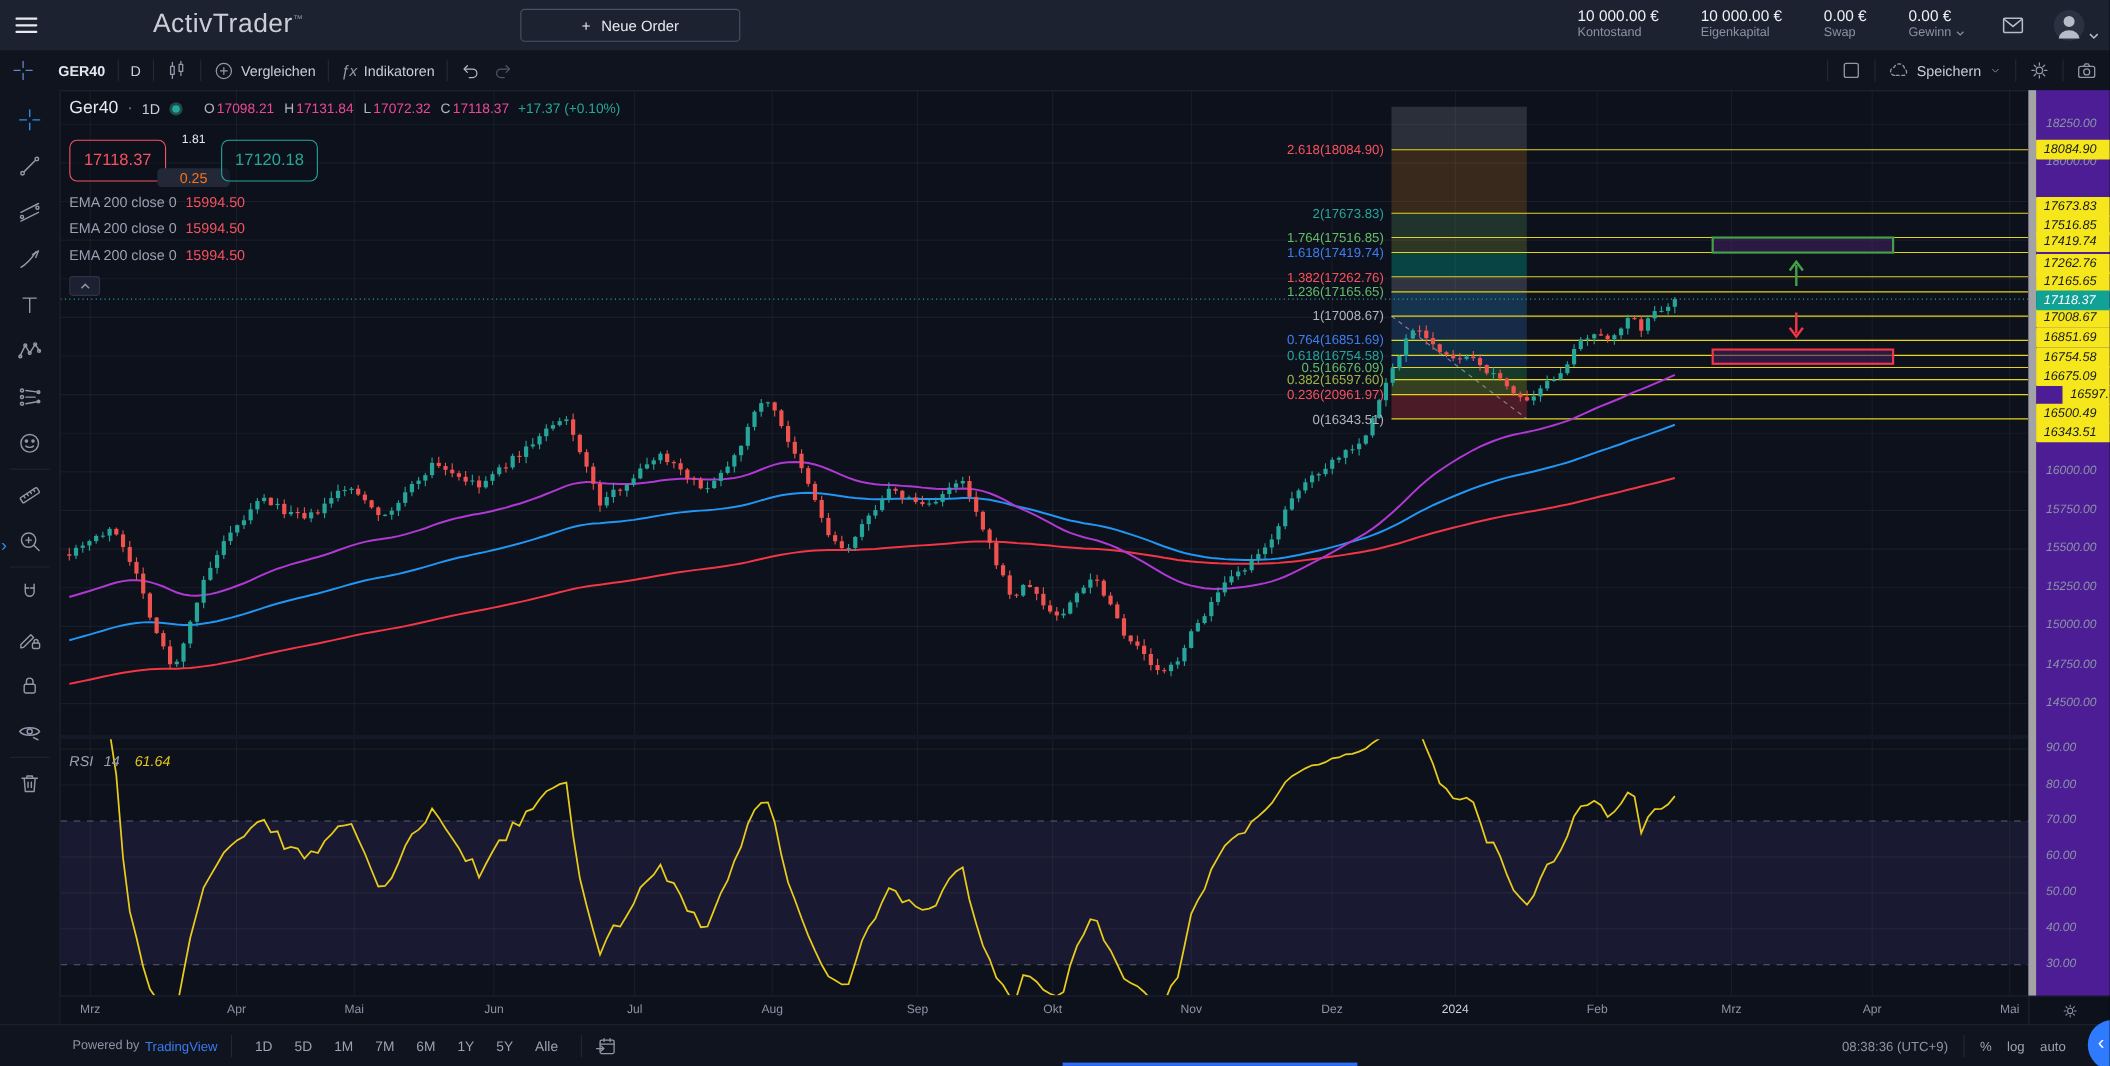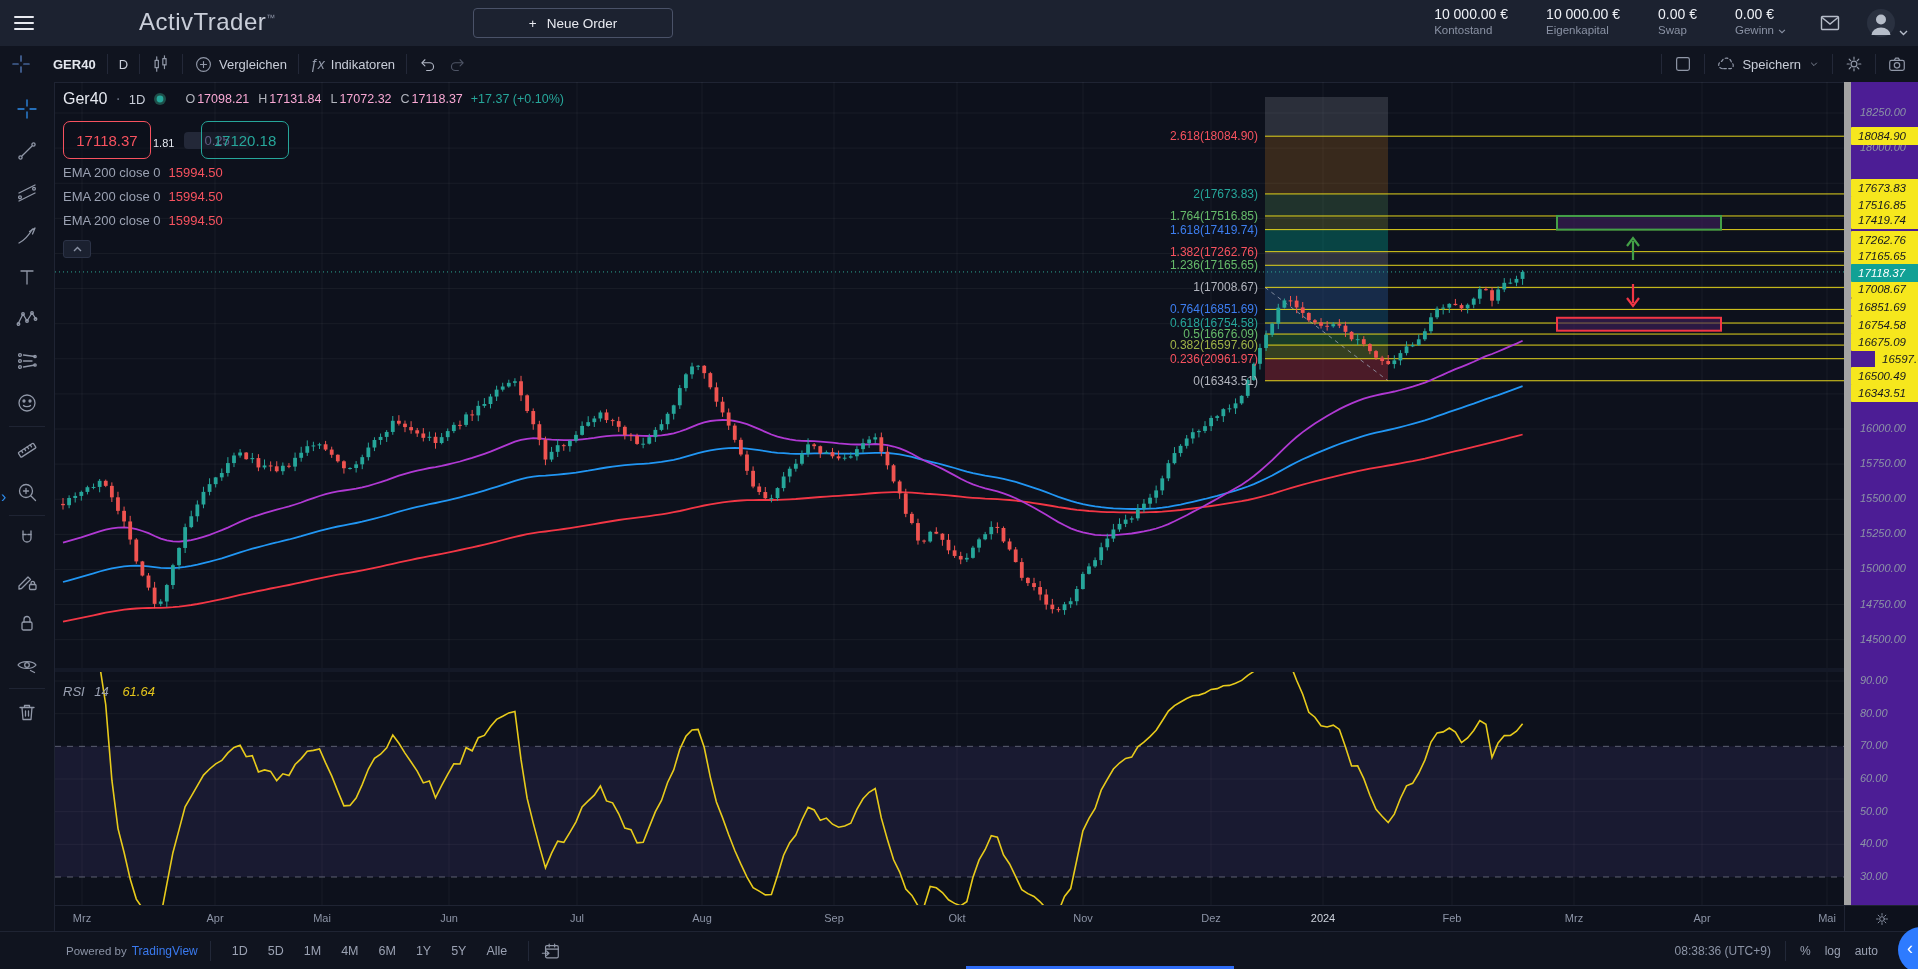--- a/index.html
+++ b/index.html
@@ -36,30 +36,30 @@
   
   #pricesvg{position:absolute;left:55px;top:82px;}
   #rsisvg{position:absolute;left:55px;top:672px;}
   .panediv{position:absolute;left:55px;top:668px;width:1789px;height:4px;background:#141927;}
   
   .legend{position:absolute;left:63px;top:90px;z-index:5;}
   .lrow1{display:flex;align-items:center;gap:8px;font-size:16px;color:#e6e9f0;}
   .lsep{color:#6b7283;}
   .ohlc{display:flex;gap:9px;font-size:12.5px;margin-left:10px;align-items:center;}
   .ohlc .k{color:#b2b5be;}
-  .ohlc .v{color:#f9a8d4;margin-left:2px;}
+  .ohlc .v{color:#ec4899;margin-left:2px;}
   .chg{color:#26a69a;font-size:12.5px;}
   .lrow2{display:flex;align-items:center;margin-top:13px;gap:2px;}
   .pricebtn{width:86px;height:36px;border-radius:7px;display:flex;align-items:center;justify-content:center;
             font-size:15px;background:rgba(13,17,28,.55);cursor:pointer;}
   .bid{border:1px solid #f7525f;color:#f7525f;}
   .ask{border:1px solid #26a69a;color:#26a69a;}
-  .spread{width:46px;display:flex;flex-direction:row;align-items:flex-end;gap:10px;}
+  .spread{width:46px;display:flex;flex-direction:column;align-items:center;gap:20px;}
   .spread .st{font-size:11px;color:#e6e9f0;}
-  .spread .sb{font-size:13px;color:#c4b5fd;background:#232838;border-radius:4px;padding:1px 20px;}
+  .spread .sb{font-size:13px;color:#f97316;background:#232838;border-radius:4px;padding:1px 20px;}
   .emarow{margin-top:6px;height:18px;font-size:13px;color:#9aa1b2;}
   .emarow .val{margin-left:8px;}
   .chip{margin-top:9px;width:26px;height:16px;border:1px solid #2c3347;background:#1b2130;border-radius:3px;
         display:flex;align-items:center;justify-content:center;color:#8a92a4;cursor:pointer;}
   .rsileg{position:absolute;left:63px;top:684px;font-size:13px;color:#9aa1b2;z-index:5;font-style:italic;}
   .rsileg .val{color:#e3c51c;margin-left:10px;}
   
   .fiblabel{position:absolute;right:660px;font-size:12px;transform:translateY(-50%);z-index:4;}
   
   .paxis{position:absolute;left:1844px;top:82px;width:74px;height:823px;border-left:7px solid #a3a3a3;background:#4c1d95;z-index:3;font-style:italic;}
@@ -1049,21 +1049,21 @@
 
   <div class="footer">
     <div class="fleft">
       <span class="pow">Powered by</span>
       <span class="tv">TradingView</span>
       <span class="vsep"></span>
       <span id="ranges" style="display:flex;align-items:center;gap:2px;">
           <span class="rng">1D</span>
           <span class="rng">5D</span>
           <span class="rng">1M</span>
-          <span class="rng">4M</span>
+          <span class="rng">7M</span>
           <span class="rng">6M</span>
           <span class="rng">1Y</span>
           <span class="rng">5Y</span>
           <span class="rng">Alle</span>
         </span>
       <span class="vsep"></span>
       <span class="ticon" id="ft-cal">
           <svg width="20" height="20" viewBox="0 0 22 22" fill="none" stroke="currentColor" stroke-width="1.3" stroke-linecap="round" stroke-linejoin="round">
             <rect x="5" y="5" width="14" height="13.5" rx="1.5"></rect>
             <path d="M9 3.5v3M15 3.5v3M5 9h14"></path>

